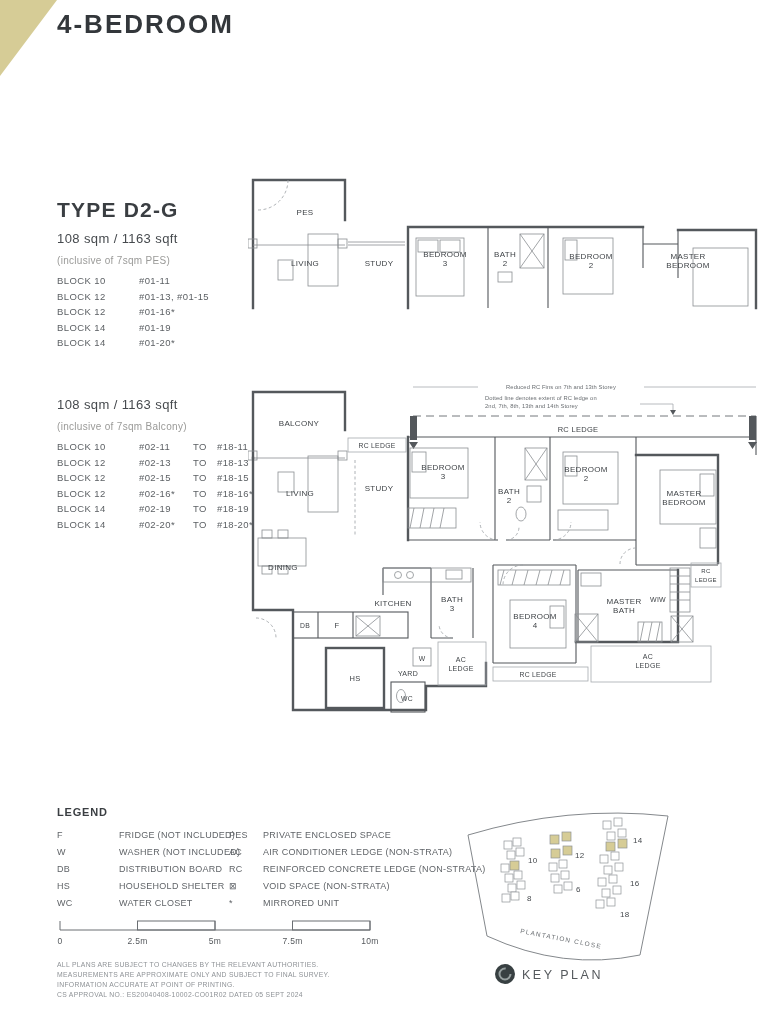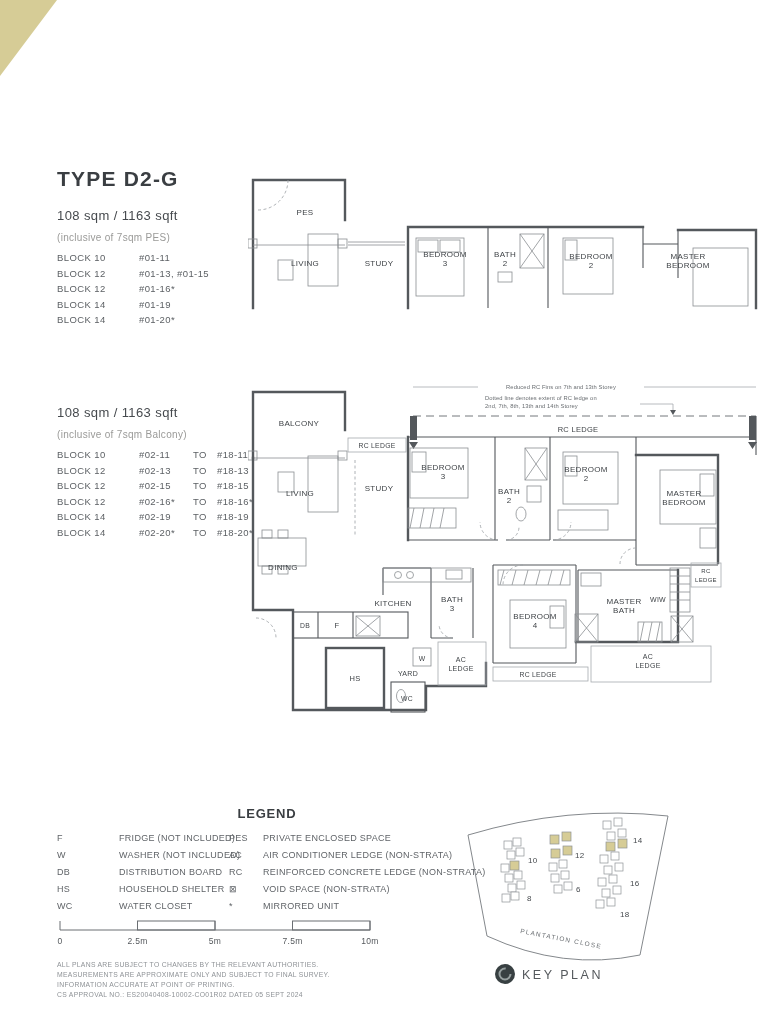--- a/index.html
+++ b/index.html
@@ -9,24 +9,24 @@
   }
   .abs{position:absolute;}
   
   #corner-triangle{left:0;top:0;width:57px;height:76px;background:#d6cc96;
     clip-path:polygon(0 0,100% 0,0 100%);}
   
   #page-title{left:57px;top:8px;font-size:26px;font-weight:700;letter-spacing:2px;
     line-height:32px;color:#33373b;}
   
   .type-block{left:57px;width:200px;}
-  #type-d2g-block{top:167px;}
+  #type-d2g-block{top:198px;}
   #type-d2-block{top:388px;}
   .type-name{font-size:21px;font-weight:600;letter-spacing:1.2px;color:#3a3e42;}
-  .type-area{font-size:13px;letter-spacing:.4px;color:#464a4e;margin-top:17px;}
+  .type-area{font-size:13px;letter-spacing:.4px;color:#464a4e;margin-top:9px;}
   .type-note{font-size:10px;color:#9a9a98;margin-top:9px;letter-spacing:.3px;}
   .unit-rows{margin-top:7px;font-size:9.5px;color:#5d6165;letter-spacing:.4px;}
   .unit-row{display:flex;height:15.5px;align-items:center;white-space:nowrap;}
   .unit-row .block{width:82px;flex:none;}
   .unit-row .from{width:54px;flex:none;}
   .unit-row .to-word{width:24px;flex:none;}
   
   #plan-d2g{left:248px;top:168px;}
   #plan-d2{left:248px;top:380px;}
   svg text{fill:#3f4347;font-family:"Liberation Sans",sans-serif;letter-spacing:.3px;}
@@ -35,21 +35,21 @@
   .ann-label{font-size:5.8px;fill:#6a6e72;letter-spacing:.1px;}
   .wall{stroke:#54585c;stroke-width:2.4;fill:none;stroke-linecap:square;}
   .wall-thin{stroke:#54585c;stroke-width:1.1;fill:none;}
   .fix{stroke:#8a8e92;stroke-width:.8;fill:none;}
   .fix-lt{stroke:#a6aaae;stroke-width:.8;fill:none;}
   .dash{stroke:#9b9fa3;stroke-width:.8;fill:none;stroke-dasharray:3 2.5;}
   .ledge-dash{stroke:#74787c;stroke-width:1;fill:none;stroke-dasharray:8 5;}
   .fin{fill:#54585c;}
   
   #legend{left:57px;top:806px;width:420px;}
-  #legend-title{font-size:13px;font-weight:700;letter-spacing:.8px;color:#3a3e42;text-align:center;}
+  #legend-title{font-size:11px;font-weight:700;letter-spacing:.8px;color:#3a3e42;}
   .legend-cols{display:flex;margin-top:8px;}
   .legend-col{font-size:9px;color:#606468;letter-spacing:.3px;}
   .legend-col .lrow{display:flex;height:17px;align-items:center;white-space:nowrap;}
   #legend-col1{width:172px;}
   #legend-col1 .abbr{width:62px;flex:none;}
   #legend-col2 .abbr{width:34px;flex:none;}
   
   #scalebar{left:55px;top:916px;}
   #scalebar text{font-size:8.5px;fill:#55595d;}
   #scalebar .bar{stroke:#6a6e72;stroke-width:1;fill:none;}
@@ -64,20 +64,21 @@
   #keyplan .blocknum{font-size:8px;fill:#464a4e;}
   #keyplan .street{font-size:6.5px;fill:#6e7276;letter-spacing:1.2px;}
   #keyplan .kp-label{font-size:12.5px;fill:#55595d;letter-spacing:2.5px;}
 </style>
 </head>
 <body>
 
 <div id="corner-triangle" class="abs"></div>
 
 <h1 id="page-title" class="abs" style="margin:0;">
+  <span style="display:block;">4-BEDROOM</span>
 </h1>
 
 <div id="type-d2g-block" class="abs type-block">
   <div class="type-name">TYPE D2-G</div>
   <div class="type-area">108 sqm / 1163 sqft</div>
   <div class="type-note">(inclusive of 7sqm PES)</div>
   <div class="unit-rows">
     <div class="unit-row">
         <span class="block">BLOCK 10</span>
         <span>#01-11</span>

